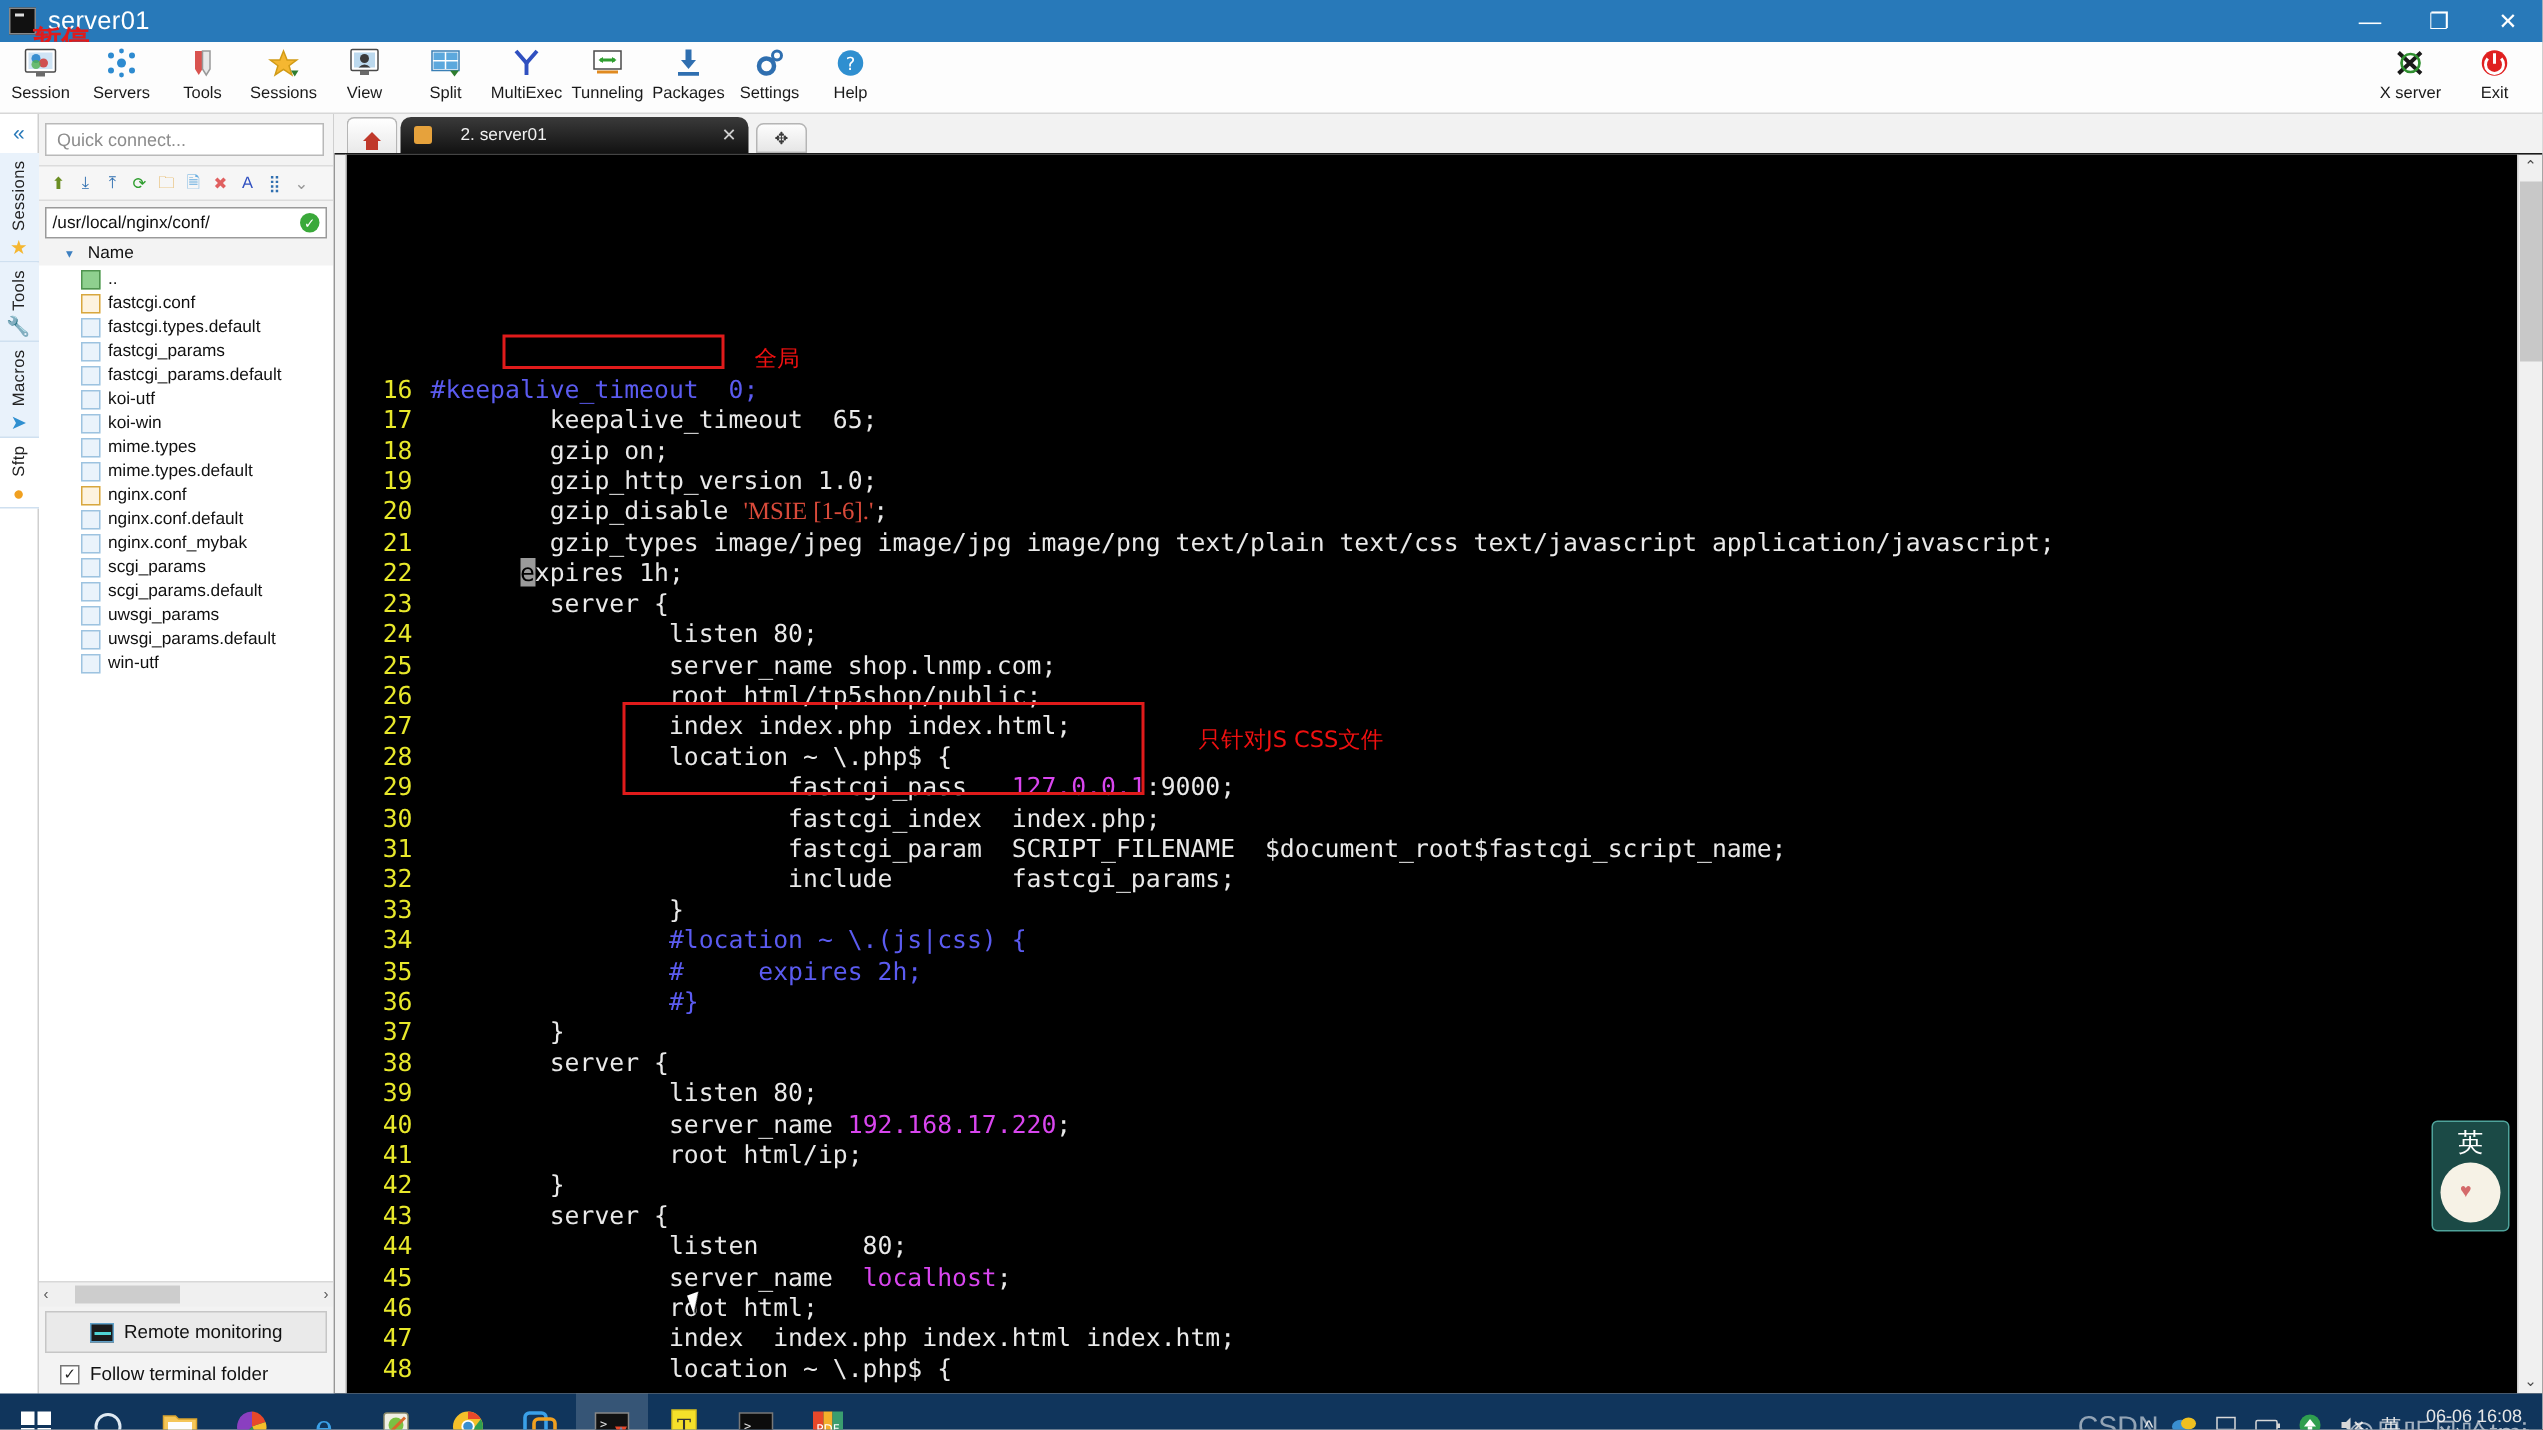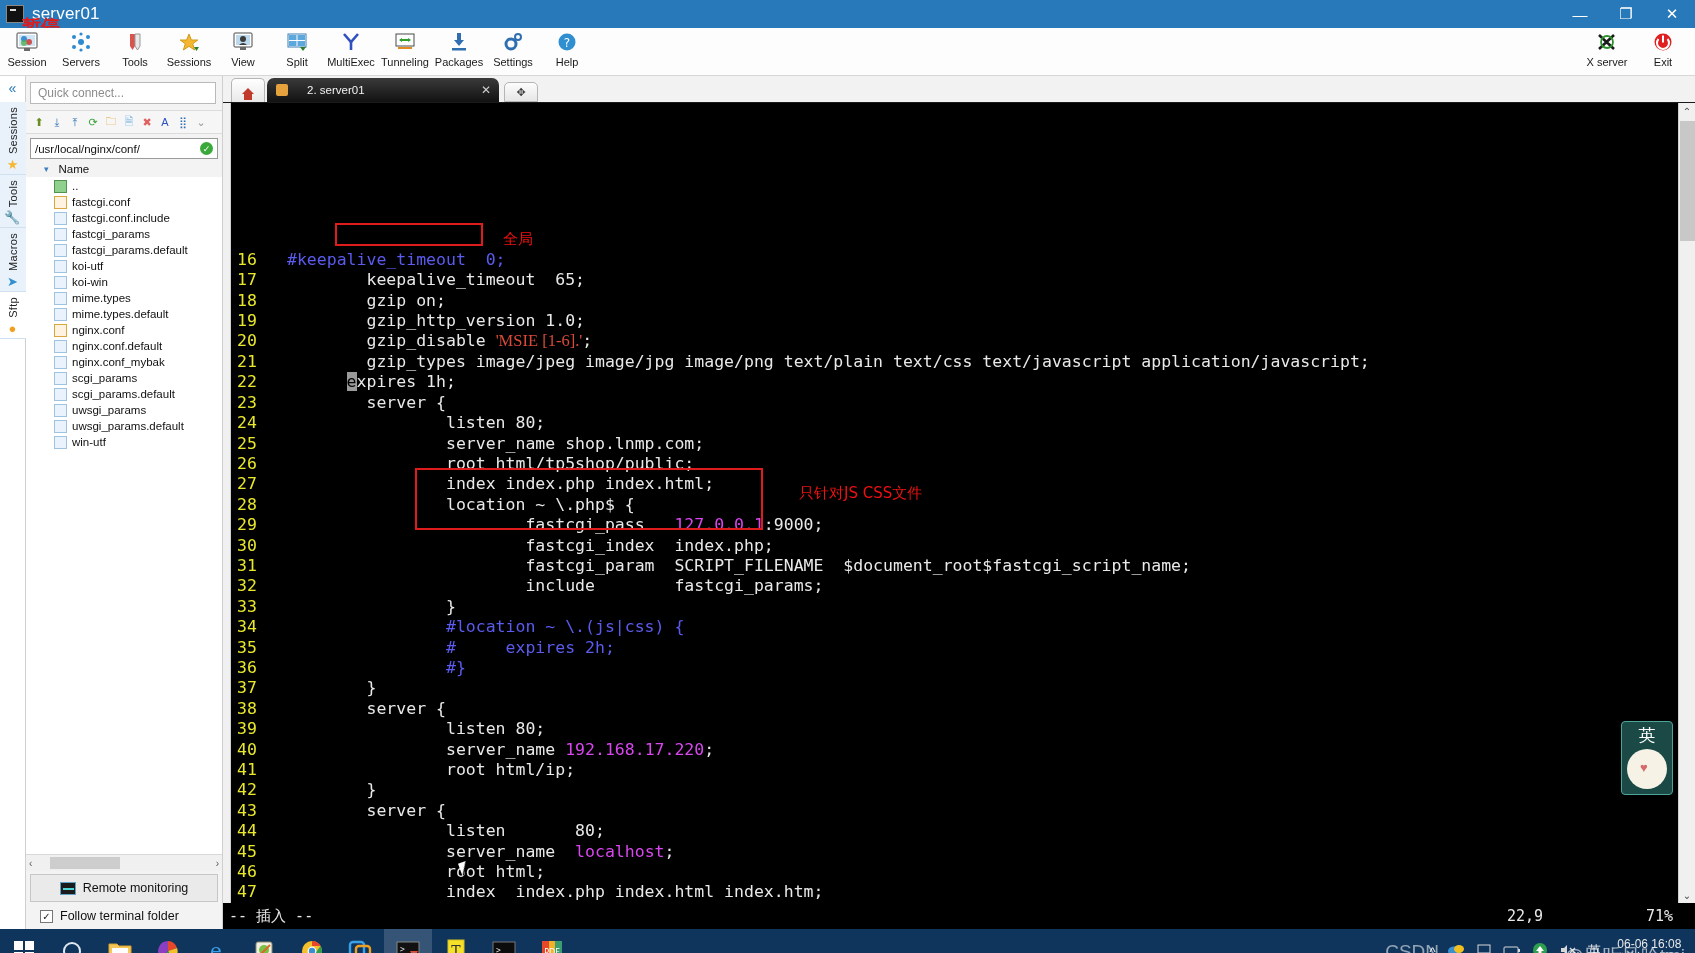--- a/index.html
+++ b/index.html
@@ -144,21 +144,21 @@
   .terminal {
     flex: 1; background: #000; position: relative; overflow: hidden;
     display: flex;
   }
   .term-scroll-l { width: 8px; background: #f0f0f0; border-right: 1px solid #cfcfcf; flex:none;}
   .term-body {
     flex: 1; position: relative; padding: 4px 0 0 6px;
     font-family: "DejaVu Sans Mono", monospace; font-size: 16.5px; line-height: 20.4px;
     white-space: pre; color: #e6e6e6;
   }
-  .ln { color: #e8e82a; display: inline-block; width: 38px; text-align: left; margin-right: 12px; }
+  .ln { color: #e8e82a; display: inline-block; width: 38px; text-align: right; margin-right: 12px; }
   .c-white { color: #e9e9e9; }
   .c-blue  { color: #5b5bf0; }
   .c-red   { color: #d84a3a; font-family: Liberation Serif, serif; }
   .c-mag   { color: #d946ef; }
   .cursor-blk { background: #9a9a9a; color: #000; }
 
   .statusline {
     height: 26px; background: #000; color: #e9e9e9; position: relative;
     font-family: "DejaVu Sans Mono", monospace; font-size: 15px;
     display: flex; align-items: center; padding-left: 6px;
@@ -434,21 +434,21 @@
         <div class="frow">
           <span class="fico up"></span>
           <span>..</span>
         </div>
         <div class="frow">
           <span class="fico doc edit"></span>
           <span>fastcgi.conf</span>
         </div>
         <div class="frow">
           <span class="fico doc"></span>
-          <span>fastcgi.conf.include</span>
+          <span>fastcgi.types.default</span>
         </div>
         <div class="frow">
           <span class="fico doc"></span>
           <span>fastcgi_params</span>
         </div>
         <div class="frow">
           <span class="fico doc"></span>
           <span>fastcgi_params.default</span>
         </div>
         <div class="frow">
@@ -549,25 +549,20 @@
         <div class="vspacer"></div>
         <div class="vb">⌄</div>
       </div>
 
       <div class="ime">
         <div class="ime-top">英</div>
         <div class="ime-av"></div>
       </div>
     </div>
 
-    <div class="statusline">
-      <span>-- 插入 --</span>
-      <span class="pos">22,9</span>
-      <span class="pct">71%</span>
-    </div>
   </div>
 </div>
 
 <div class="taskbar">
   <div class="tb-left">
 
     <div class="tb-btn">
       <svg width="22" height="22" viewBox="0 0 22 22">
           <rect x="1" y="1" width="9" height="9" fill="#fff"></rect>
           <rect x="12" y="1" width="9" height="9" fill="#fff"></rect>

